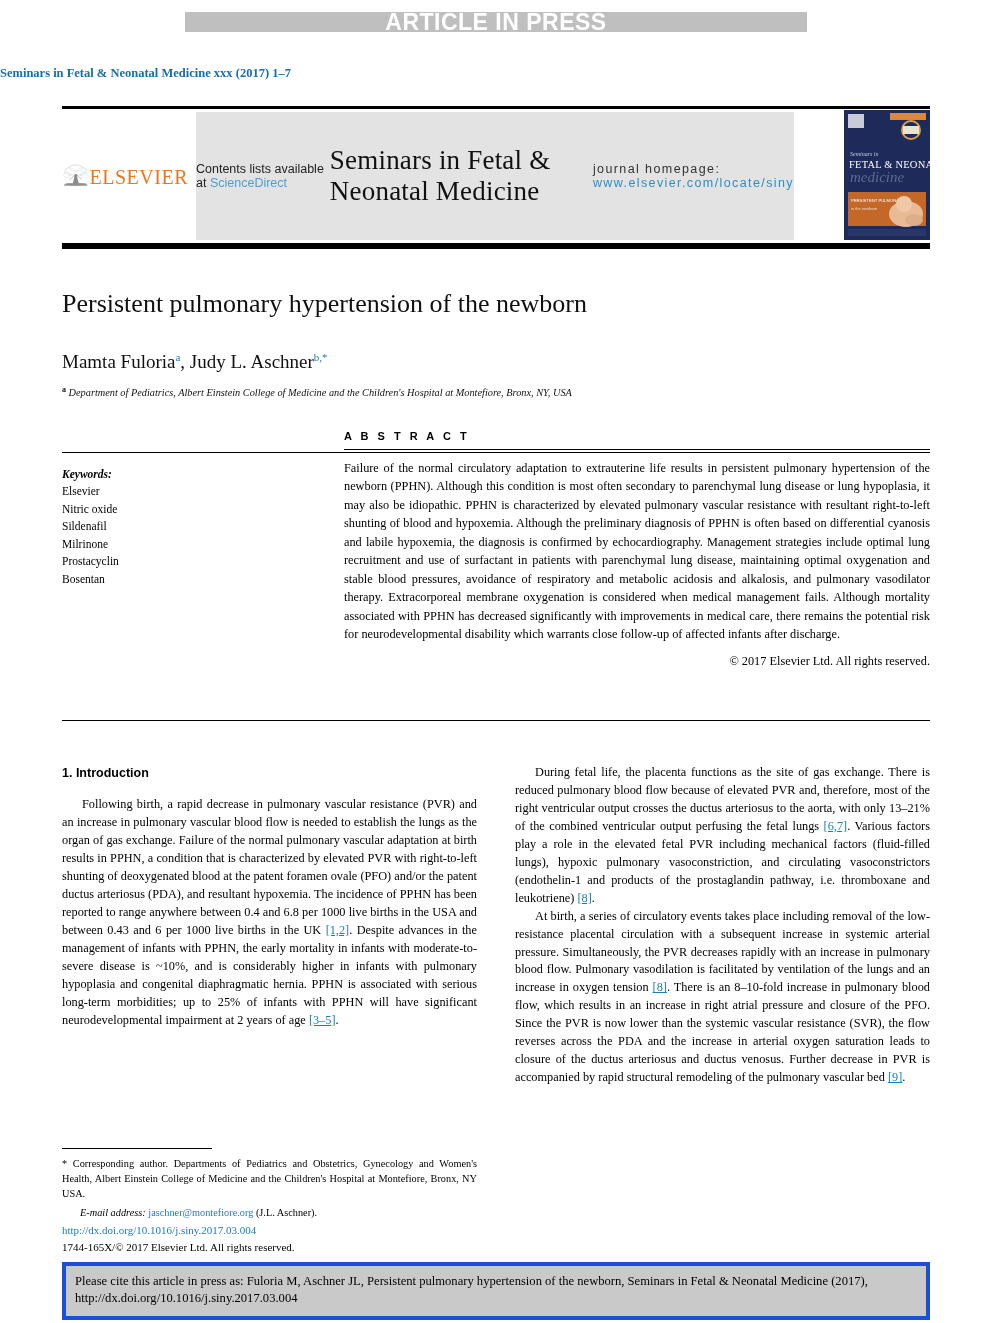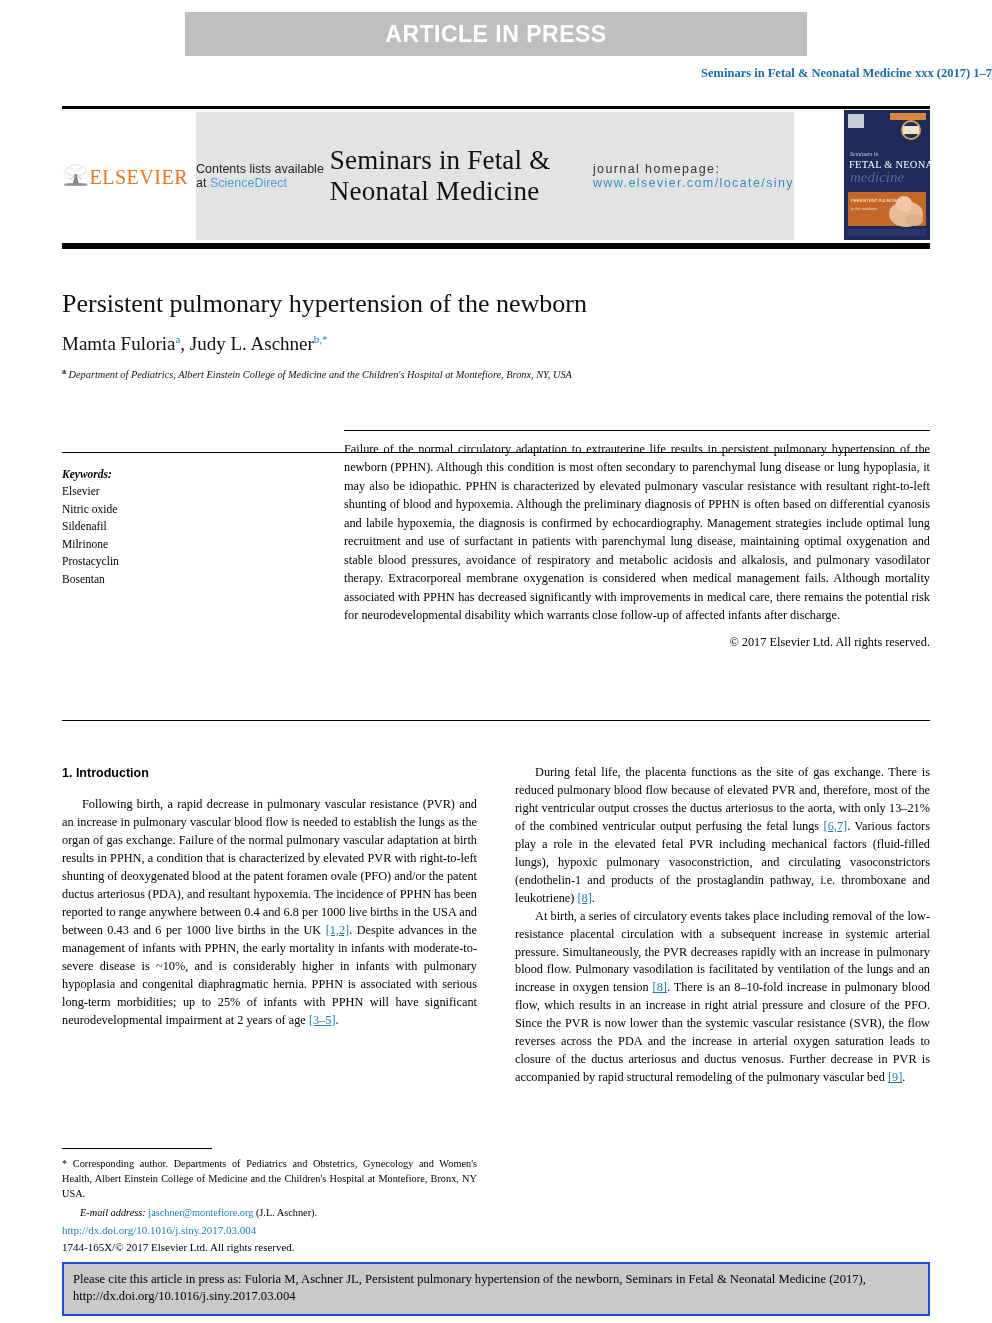--- a/index.html
+++ b/index.html
@@ -15,41 +15,41 @@
     position: relative;
     overflow: hidden;
   }
 
   
   .press-banner {
     position: absolute;
     left: 185px;
     top: 12px;
     width: 622px;
-    height: 44px;
+    height: 20px;
     background: #bfbfbf;
     display: flex;
     align-items: center;
     justify-content: center;
   }
   .press-banner span {
     font-family: "Liberation Sans", sans-serif;
     font-weight: bold;
     font-size: 23px;
     letter-spacing: 0.5px;
     color: #ffffff;
   }
 
   
   .running-cite {
     position: absolute;
     left: 0;
     top: 66px;
     width: 992px;
-    text-align: right;
+    text-align: left;
     font-size: 12.5px;
     font-weight: bold;
     color: #1a6ca8;
   }
 
   
   .masthead {
     position: absolute;
     left: 62px;
     top: 106px;
@@ -149,21 +149,21 @@
   }
   .article-title {
     font-size: 26px;
     font-weight: normal;
     margin: 0;
     line-height: 1.2;
     color: #111111;
   }
   .authors {
     font-size: 19px;
-    margin-top: 14px;
+    margin-top: 32px;
     color: #111111;
   }
   .authors sup {
     color: #1a7eb4;
     font-size: 11px;
   }
   .affiliations {
     margin-top: 10px;
     font-size: 10.3px;
     font-style: italic;
@@ -299,21 +299,21 @@
     text-decoration: none;
   }
 
   
   .cite-box {
     position: absolute;
     left: 62px;
     top: 1262px;
     width: 868px;
     background: #c9c9c9;
-    border: 2px solid #1d4ed8;
+    border: 4px solid #1d4ed8;
     box-sizing: border-box;
     padding: 7px 9px 8px 9px;
     font-size: 12.6px;
     line-height: 1.38;
   }
 </style>
 </head>
 <body>
 
 <div class="press-banner">
@@ -398,20 +398,21 @@
     <div class="kw-head">Keywords:</div>
     <div>Elsevier</div>
     <div>Nitric oxide</div>
     <div>Sildenafil</div>
     <div>Milrinone</div>
     <div>Prostacyclin</div>
     <div>Bosentan</div>
   </div>
 
   <div class="abstract-col">
+    <div class="abs-label">A B S T R A C T</div>
     <div class="abs-rule"></div>
     <div class="abs-text">Failure of the normal circulatory adaptation to extrauterine life results in persistent pulmonary hypertension of the newborn (PPHN). Although this condition is most often secondary to parenchymal lung disease or lung hypoplasia, it may also be idiopathic. PPHN is characterized by elevated pulmonary vascular resistance with resultant right-to-left shunting of blood and hypoxemia. Although the preliminary diagnosis of PPHN is often based on differential cyanosis and labile hypoxemia, the diagnosis is confirmed by echocardiography. Management strategies include optimal lung recruitment and use of surfactant in patients with parenchymal lung disease, maintaining optimal oxygenation and stable blood pressures, avoidance of respiratory and metabolic acidosis and alkalosis, and pulmonary vasodilator therapy. Extracorporeal membrane oxygenation is considered when medical management fails. Although mortality associated with PPHN has decreased significantly with improvements in medical care, there remains the potential risk for neurodevelopmental disability which warrants close follow-up of affected infants after discharge.</div>
     <div class="abs-copy">© 2017 Elsevier Ltd. All rights reserved.</div>
   </div>
 
   <div class="abs-rule-bottom"></div>
 </div>
 
 <div class="col col-left">
   <h2 class="sec-head">1. Introduction</h2>

